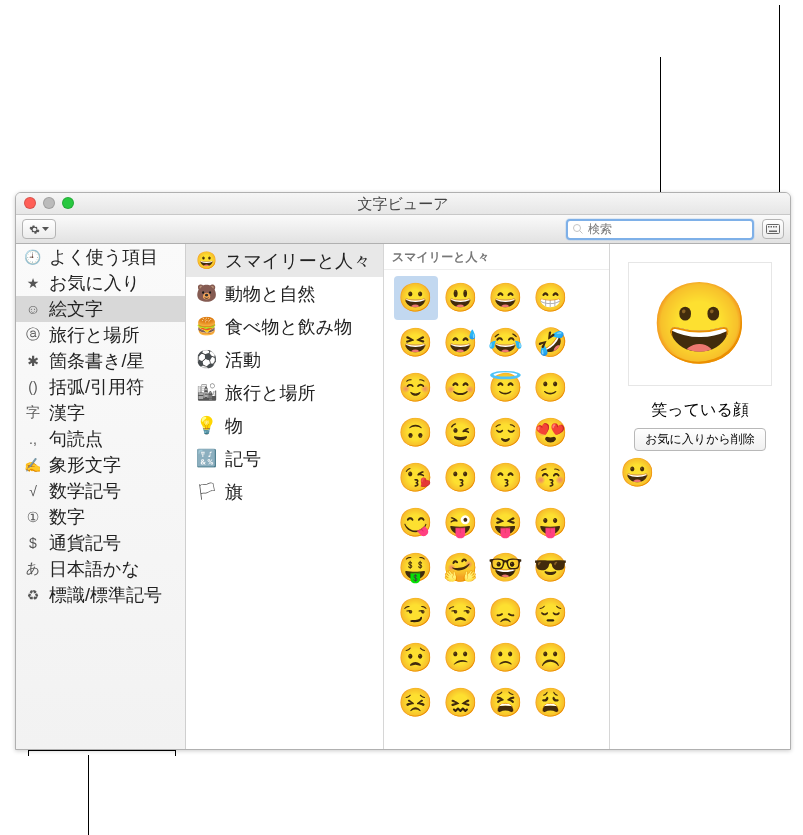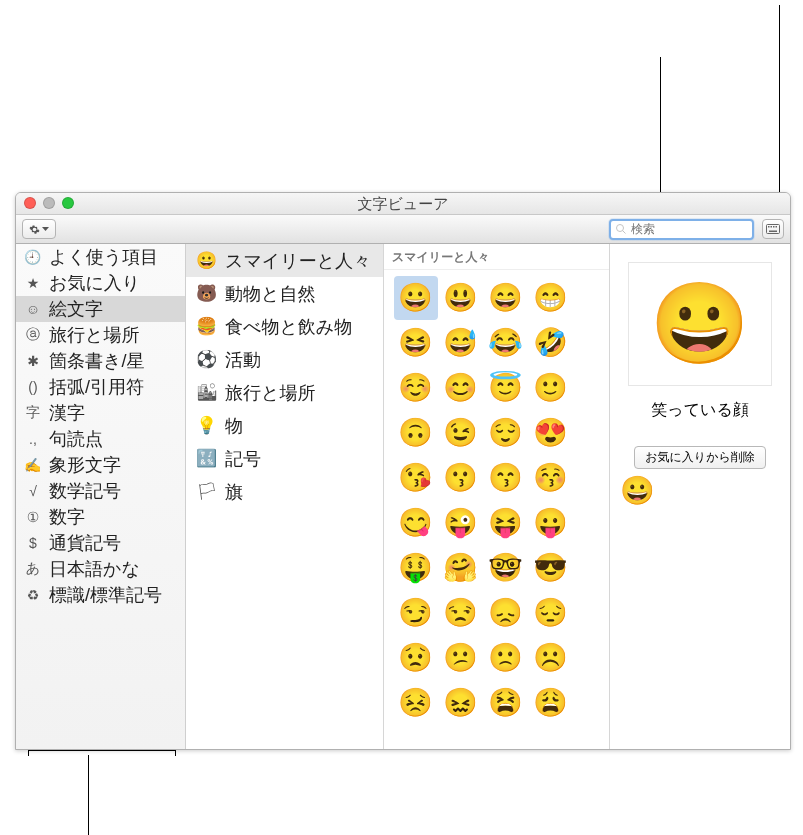--- a/index.html
+++ b/index.html
@@ -8,21 +8,21 @@
 
   .window { position:absolute; left:15px; top:192px; width:776px; height:558px; border:1px solid #b0b0b0; border-radius:6px 6px 0 0; overflow:hidden; background:#f0f0f0; box-shadow:0 1px 4px rgba(0,0,0,0.2);}
   .titlebar { height:22px; background:linear-gradient(#f6f6f6,#e6e6e6); border-bottom:1px solid #c8c8c8; text-align:center; position:relative;}
   .tb-dots { position:absolute; left:8px; top:4px; display:flex; gap:7px;}
   .dot { width:12px; height:12px; border-radius:50%; border:0.5px solid rgba(0,0,0,0.15);}
   .red{background:#ff5f57;} .yellow{background:#bbb;} .green{background:#28c840;}
   .titlebar span { font-size:15px; line-height:22px; color:#444;}
   .toolbar { height:29px; background:linear-gradient(#fafafa,#e2e2e2); border-bottom:1px solid #b0b0b0; display:flex; align-items:center; padding:0 6px; position:relative;}
   .gear-btn { width:34px; height:20px; border:1px solid #b4b4b4; border-radius:4px; background:linear-gradient(#fff,#ececec); display:flex; align-items:center; justify-content:center; gap:2px; font-size:11px;}
   .gear-btn svg{flex:none}
-  .search { margin-left:auto; width:145px; height:21px; border:2px solid #7eb0e8; border-radius:4px; background:#fff; display:flex; align-items:center; padding:0 4px; box-shadow:0 0 0 1px rgba(126,176,232,.2);}
+  .search { margin-left:auto; width:188px; height:21px; border:2px solid #7eb0e8; border-radius:4px; background:#fff; display:flex; align-items:center; padding:0 4px; box-shadow:0 0 0 1px rgba(126,176,232,.2);}
   .search svg{flex:none; opacity:.5}
   .search input { border:0; outline:0; font-size:12px; width:100%; padding-left:4px; color:#888;}
   .kbd-btn { margin-left:8px; width:22px; height:20px; border:1px solid #b4b4b4; border-radius:4px; background:linear-gradient(#fff,#ececec); display:flex; align-items:center; justify-content:center; font-size:11px;}
 
   .body { display:flex; height:calc(100% - 51px);}
   .col1 { width:170px; background:linear-gradient(#fafafa,#f2f2f2); border-right:1px solid #cfcfcf; overflow:hidden;}
   .col2 { width:198px; background:#fff; border-right:1px solid #d6d6d6;}
   .col3 { flex:1; background:#fff; border-right:1px solid #d6d6d6; display:flex; flex-direction:column;}
   .col4 { width:180px; background:#fff;}
 
@@ -36,21 +36,21 @@
 
   .col3-head { font-size:12px; color:#777; padding:5px 8px 3px; font-weight:600; border-bottom:1px solid #eee;}
   .egrid { padding:6px 10px; display:grid; grid-template-columns:repeat(4,44px); grid-auto-rows:44px; gap:1px; overflow:hidden;}
   .egrid span { display:flex; align-items:center; justify-content:center; font-size:28px; border-radius:4px; line-height:1;}
   .egrid span.sel { background:#c2d8f0;}
 
   .col4-prev { height:160px; display:flex; align-items:center; justify-content:center; position:relative;}
   .col4-prev::before { content:''; position:absolute; inset:18px; border:1px solid #e6e6e6;}
   .col4-prev .big { font-size:80px; position:relative; line-height:1;}
   .col4-name { text-align:center; font-size:16px; margin-top:-4px;}
-  .col4-btn { margin:25px auto 0; display:block; padding:2px 10px; font-size:12px; border:1px solid #b8b8b8; border-radius:4px; background:linear-gradient(#fff,#f0f0f0);}
+  .col4-btn { margin:7px auto 0; display:block; padding:2px 10px; font-size:12px; border:1px solid #b8b8b8; border-radius:4px; background:linear-gradient(#fff,#f0f0f0);}
   .col4-sec { margin-top:14px; padding:4px 8px 2px; font-size:12px; color:#888; font-weight:600; border-top:1px solid #e4e4e4;}
   .col4-var { padding:8px 10px;}
   .col4-var span { font-size:28px; line-height:1;}
 </style>
 </head>
 <body>
 
 <div class="callout" style="left:660px; top:57px; height:158px;"></div>
 <div class="callout" style="left:779px; top:5px; height:210px;"></div>
 <div class="callout" style="left:88px; top:755px; height:80px; "></div>

